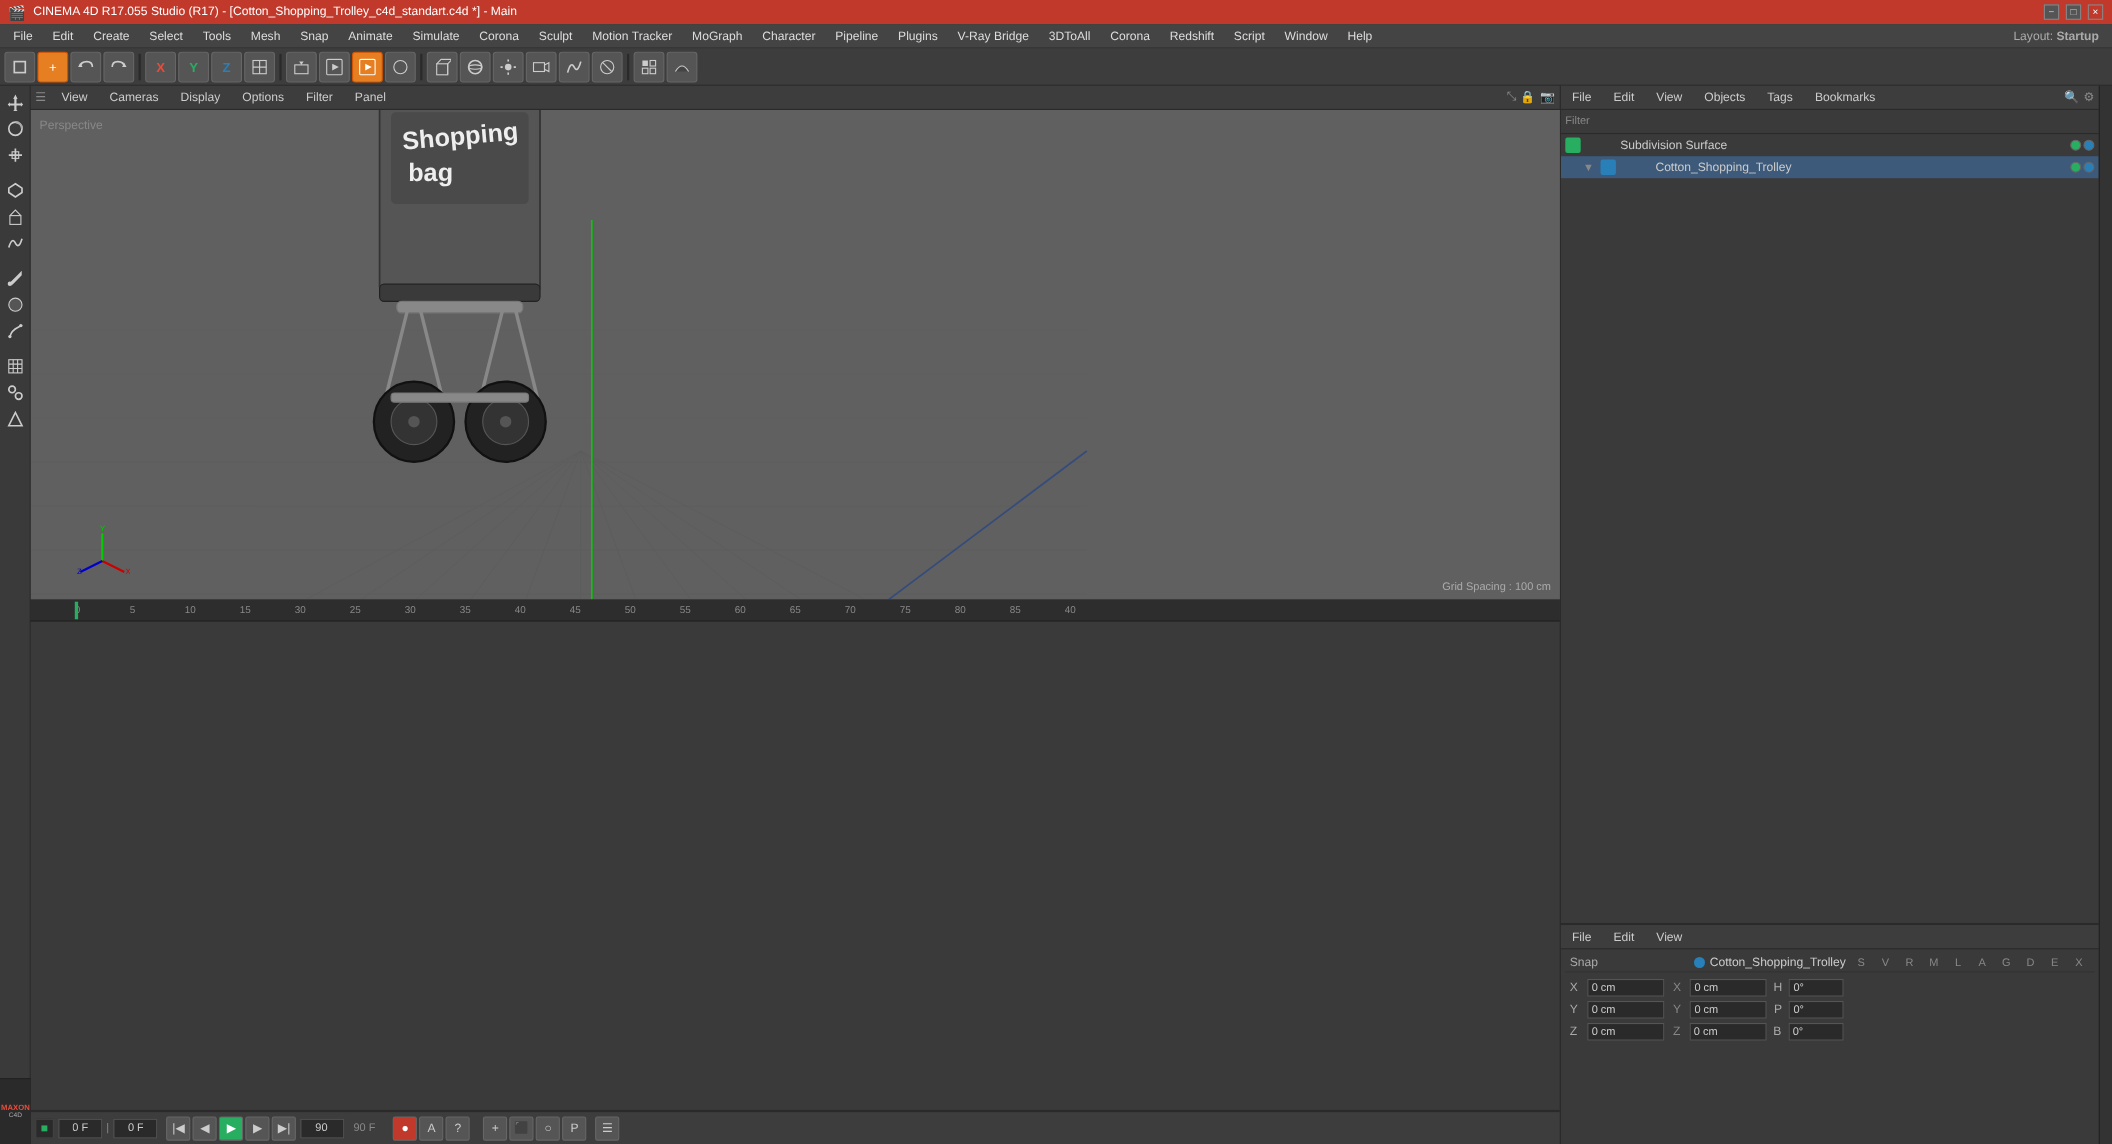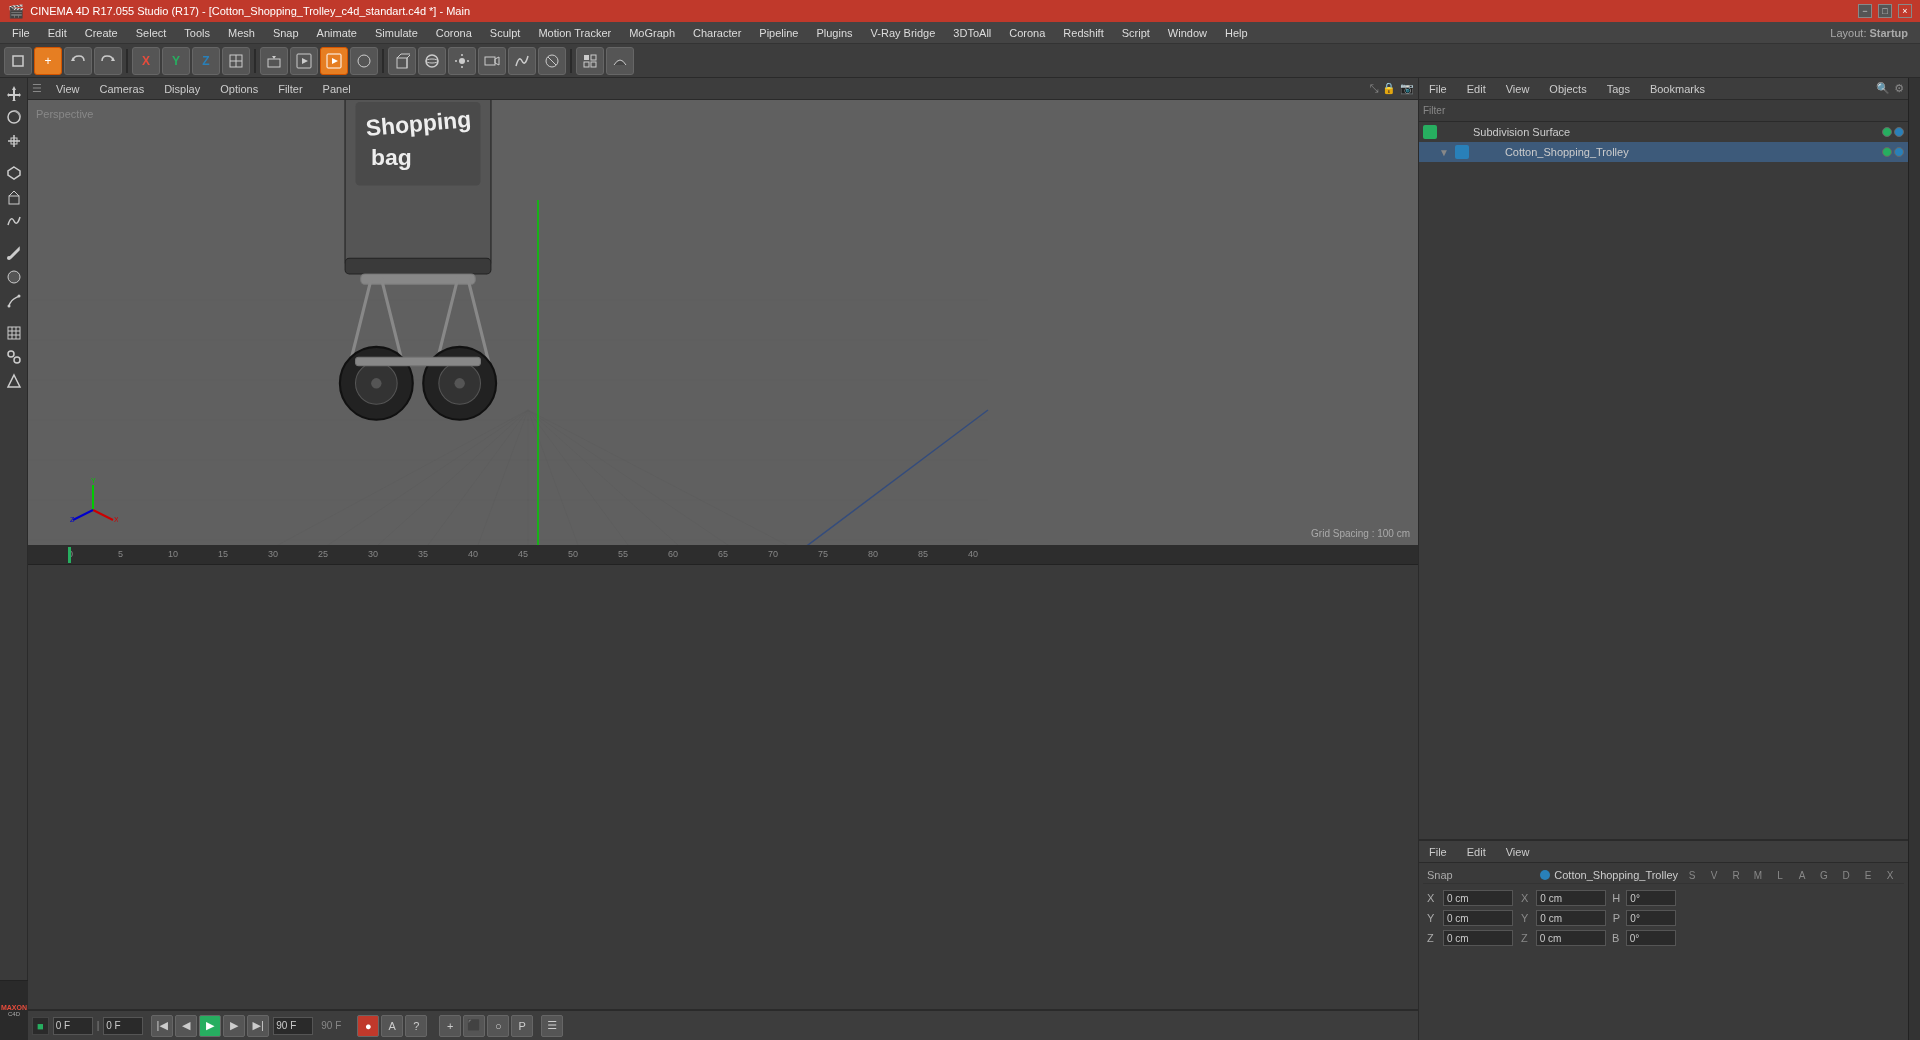--- a/index.html
+++ b/index.html
@@ -388,21 +388,21 @@
       color: #ccc;
       cursor: pointer;
     }
     .tl-input {
       background: #2a2a2a;
       border: 1px solid #555;
       color: #ccc;
       font-size: 10px;
       width: 40px;
       height: 18px;
-      padding: 0 2px;
+      padding: 0 12px;
     }
 
     
     .ruler-tick { 
       display: inline-flex;
       align-items: flex-end;
       color: #888;
       font-size: 9px;
       min-width: 50px;
     }

